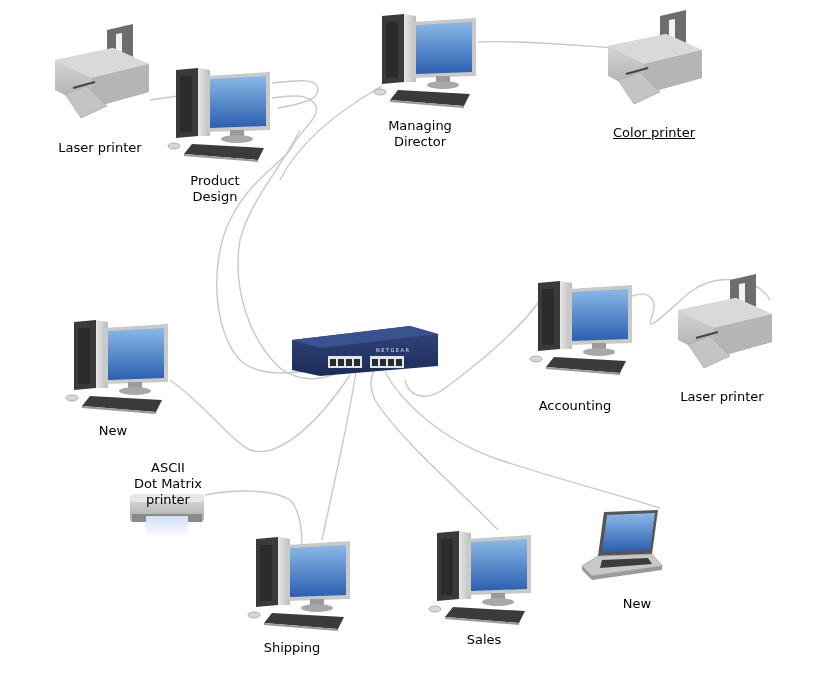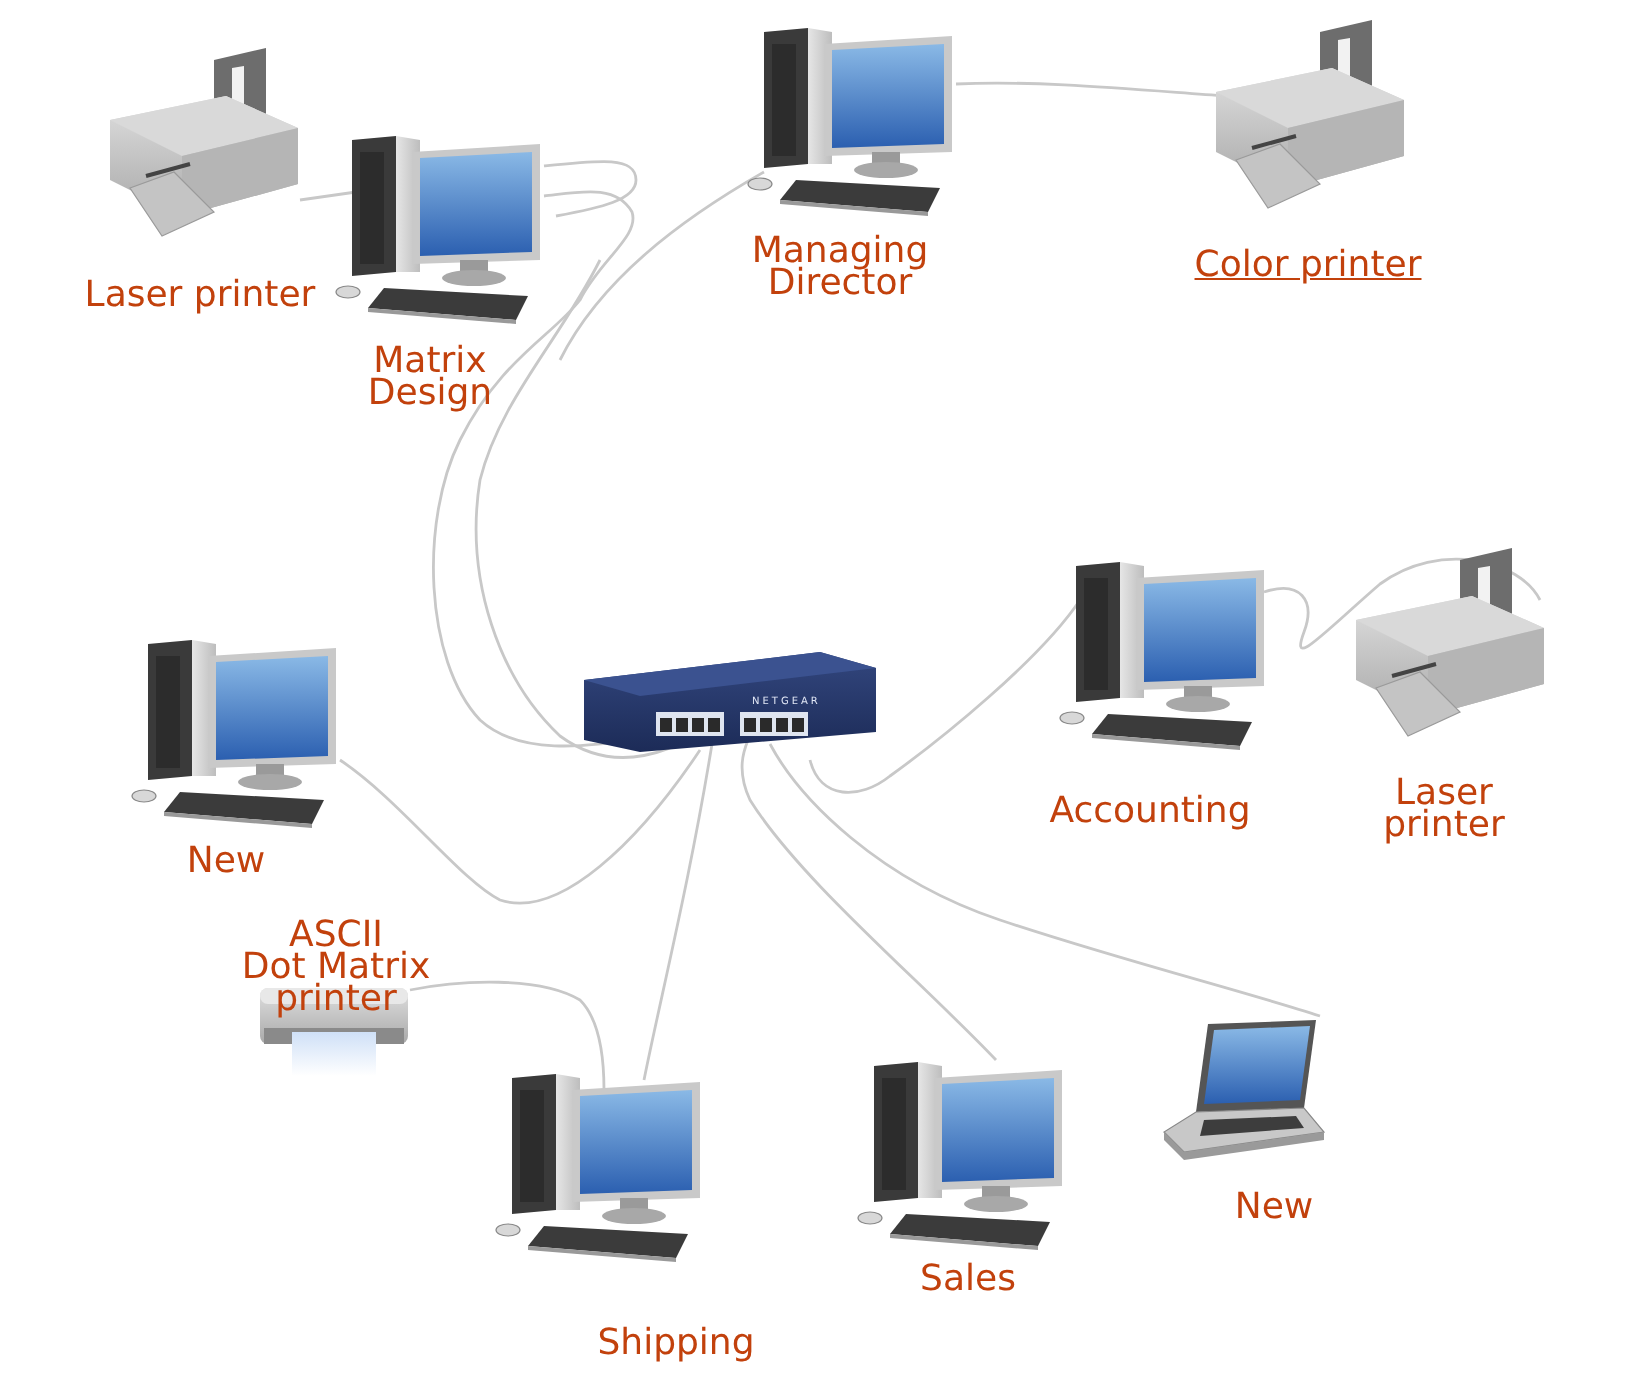--- a/index.html
+++ b/index.html
@@ -1,19 +1,19 @@
 <!DOCTYPE html>
 <html><head>
 <meta charset="utf-8">
 <style>
   html, body { margin: 0; padding: 0; background: #ffffff; }
   body { width: 820px; height: 689px; position: relative; overflow: hidden;
          font-family: "DejaVu Sans", "Liberation Sans", sans-serif; }
   #stage { position: absolute; left: 0; top: 0; width: 820px; height: 689px; }
-  .label { position: absolute; font-size: 18px; color: #c2410c; text-align: center;
+  .label { position: absolute; font-size: 13px; color: #000000; text-align: center;
            line-height: 16px; white-space: pre-line; transform: translateX(-50%); }
 </style>
 </head>
 <body>
 
 <svg id="stage" width="820" height="689" viewBox="0 0 820 689" xmlns="http://www.w3.org/2000/svg">
   <defs>
     <linearGradient id="screenGrad" x1="0" y1="0" x2="0" y2="1">
       <stop offset="0" stop-color="#8ab9e6"></stop>
       <stop offset="1" stop-color="#2b5fb0"></stop>
@@ -124,26 +124,26 @@
   <use href="#desktop" x="538" y="281"></use>
   <use href="#printer" x="678" y="274"></use>
   <use href="#desktop" x="74" y="320"></use>
   <use href="#dotmatrix" x="130" y="490"></use>
   <use href="#desktop" x="256" y="537"></use>
   <use href="#desktop" x="437" y="531"></use>
   <use href="#laptop" x="582" y="510"></use>
 </svg>
 
 <div class="label" style="left:100px;top:140px;">Laser printer</div>
-<div class="label" style="left:215px;top:173px;">Matrix
+<div class="label" style="left:215px;top:173px;">Product
 Design</div>
 <div class="label" style="left:420px;top:118px;">Managing
 Director</div>
 <div class="label" style="left:654px;top:125px;text-decoration:underline;">Color printer</div>
 <div class="label" style="left:575px;top:398px;">Accounting</div>
 <div class="label" style="left:722px;top:389px;">Laser printer</div>
 <div class="label" style="left:113px;top:423px;">New</div>
 <div class="label" style="left:168px;top:460px;">ASCII
 Dot Matrix
 printer</div>
-<div class="label" style="left:292px;top:664px;margin-left:46px;">Shipping</div>
+<div class="label" style="left:292px;top:640px;">Shipping</div>
 <div class="label" style="left:484px;top:632px;">Sales</div>
 <div class="label" style="left:637px;top:596px;">New</div>
 
 </body></html>

